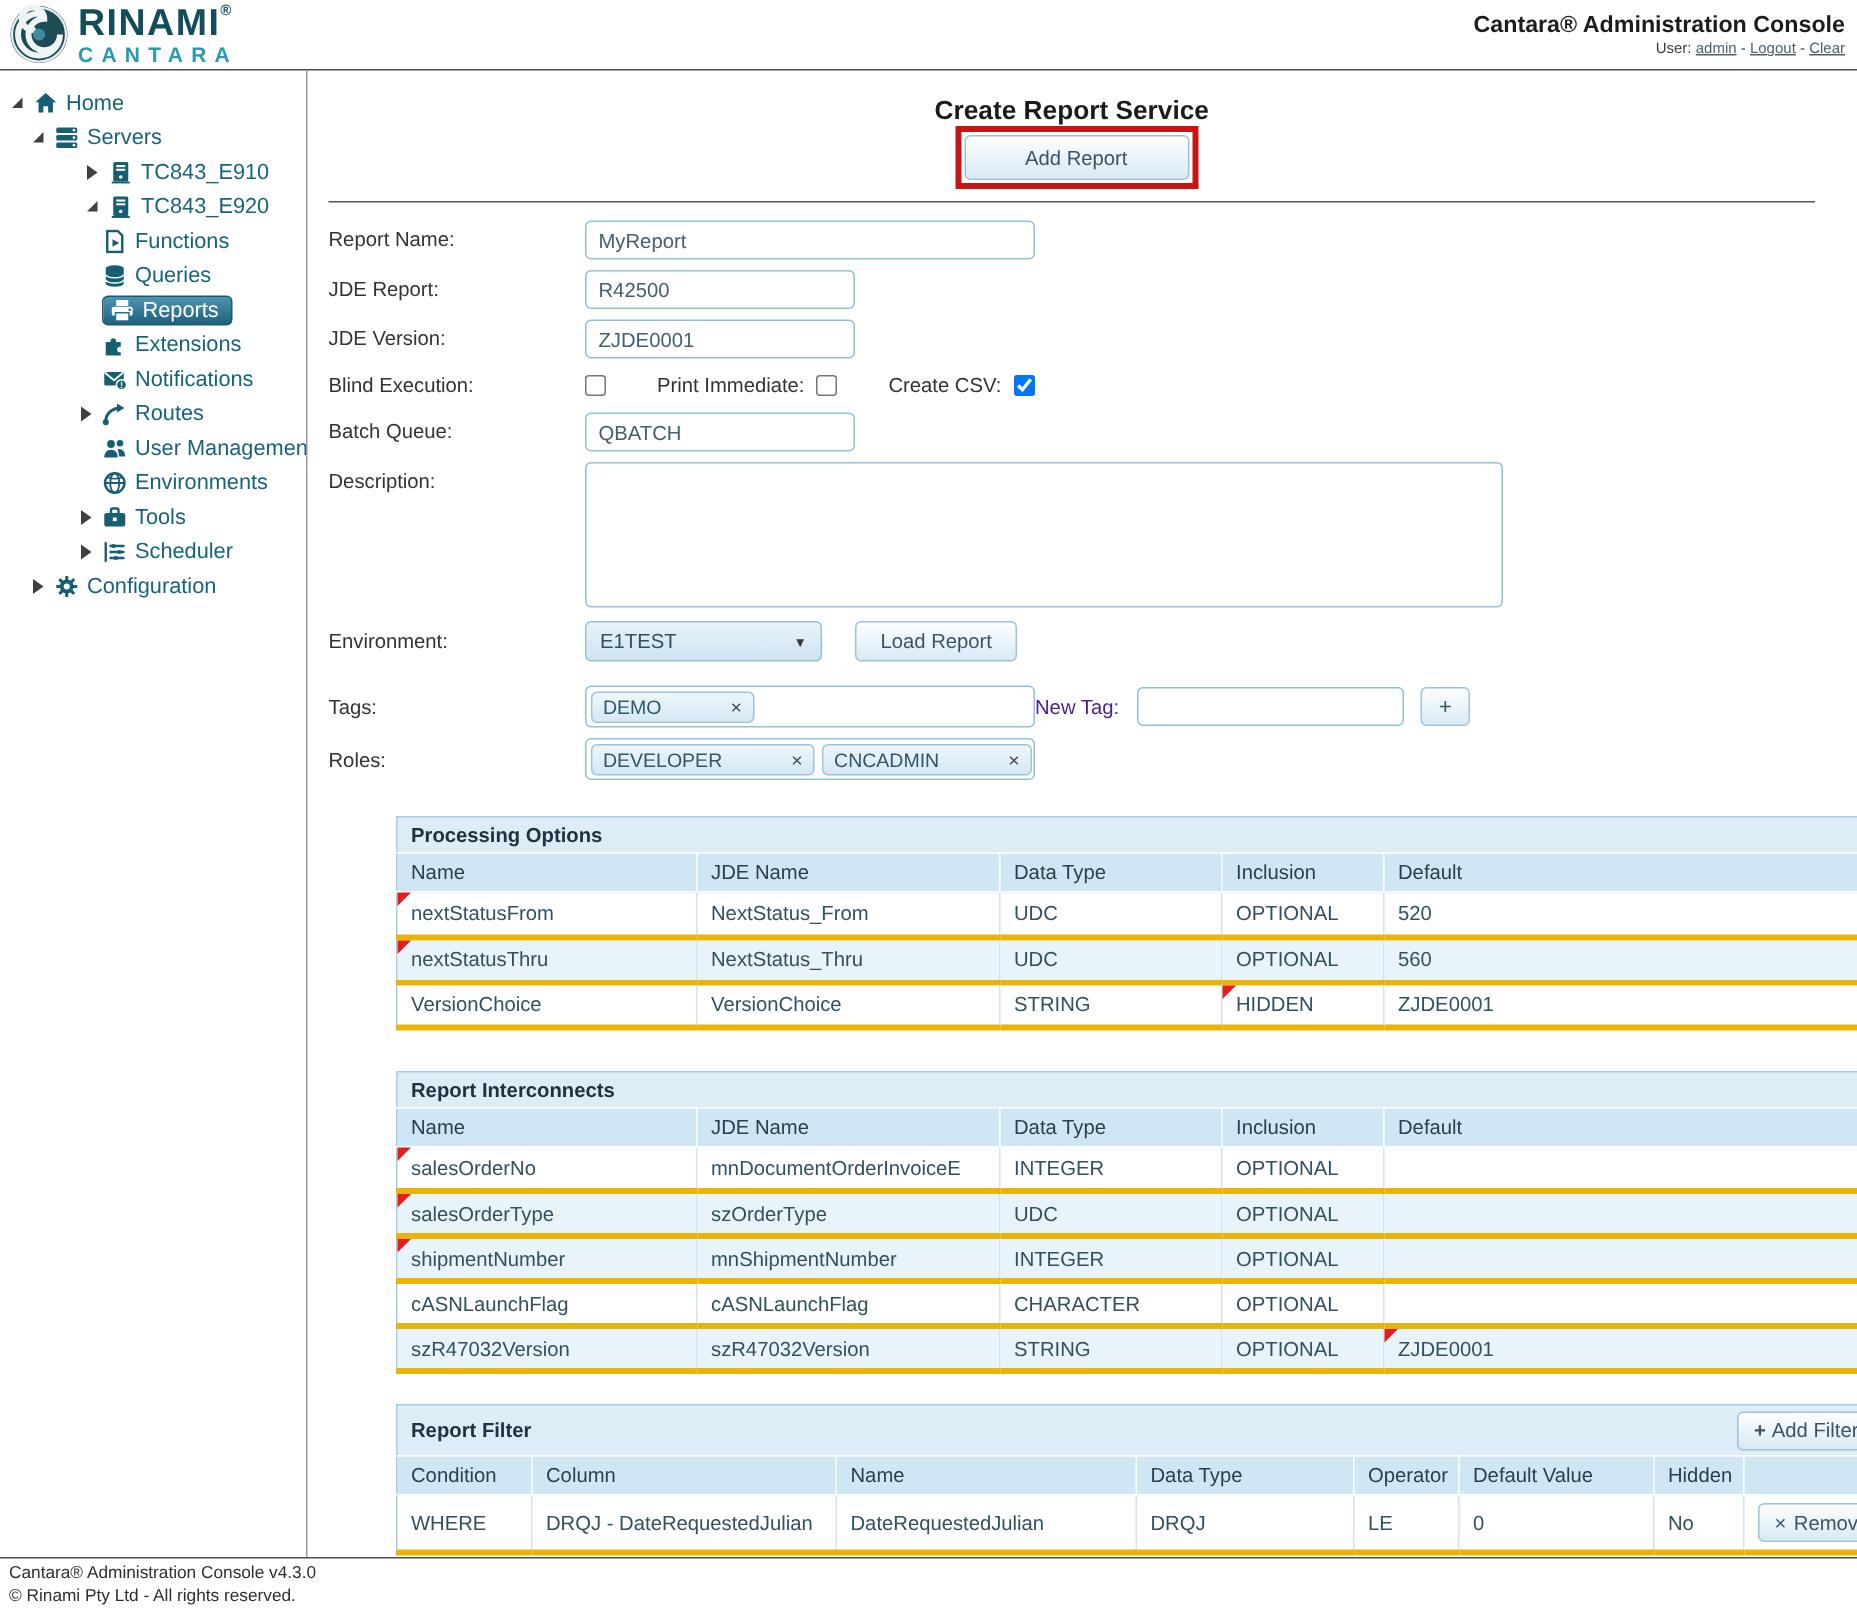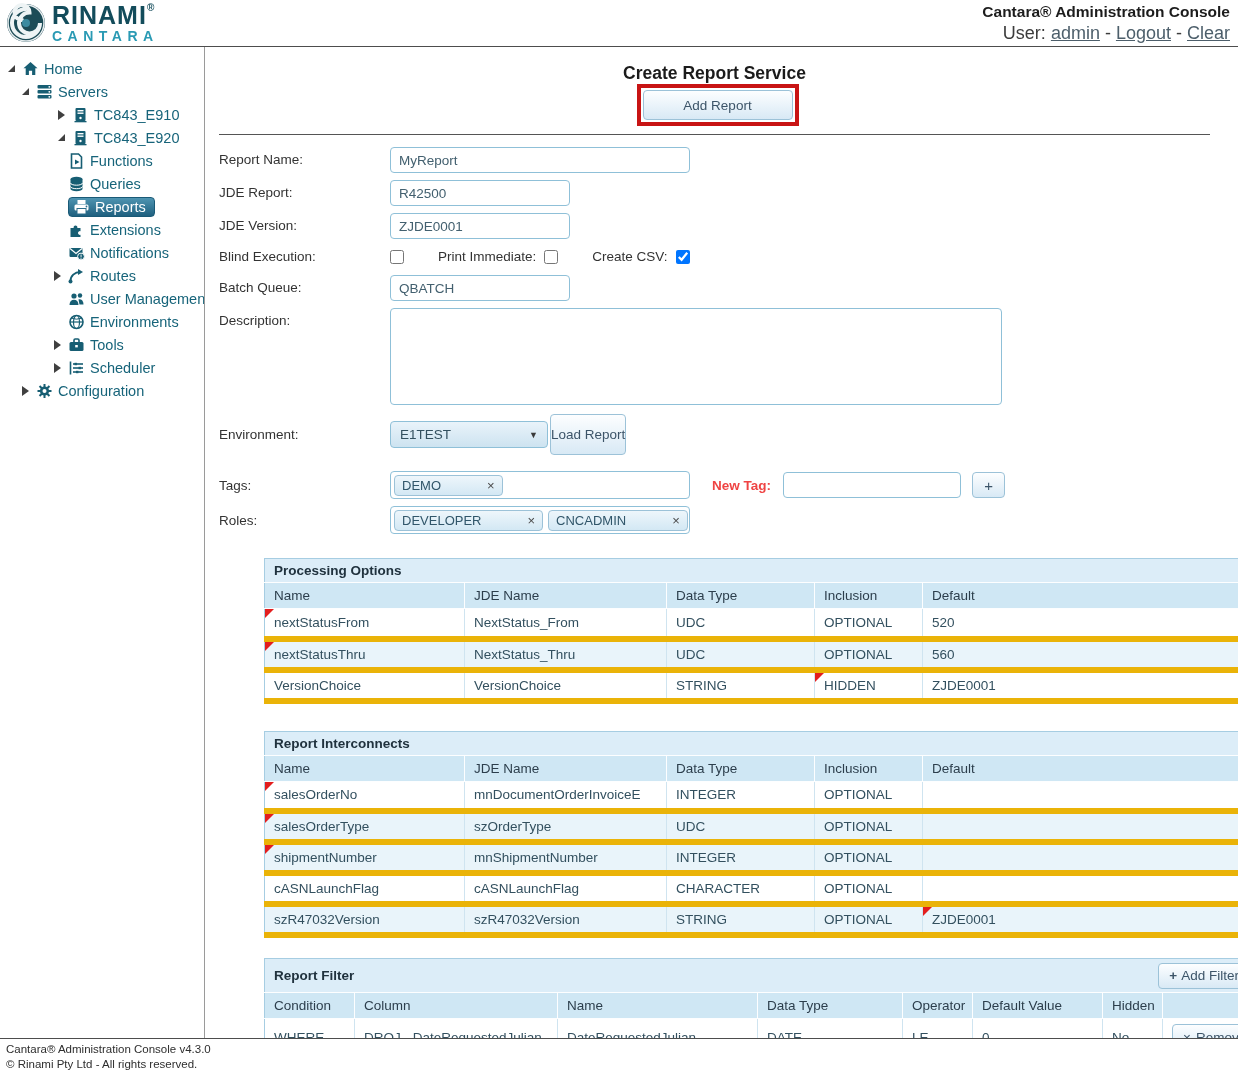--- a/index.html
+++ b/index.html
@@ -8,21 +8,21 @@
 
   
   .top-header { height:47px; border-bottom:1px solid #4d4d4d; display:flex; justify-content:space-between; align-items:center; padding:0 8px 0 6px; background:#fff; }
   .logo-wrap { display:flex; align-items:center; gap:6px; }
   .logo-text { line-height:1; }
   .logo-line1 { font-size:25px; font-weight:bold; color:#134c5b; letter-spacing:1px; }
   .logo-reg { font-size:10px; vertical-align:top; color:#134c5b; }
   .logo-line2 { font-size:14px; font-weight:bold; color:#2a9ab4; letter-spacing:5.5px; margin-top:1px; }
   .hdr-right { text-align:right; line-height:1.25; }
   .hdr-title { font-size:15.5px; font-weight:bold; color:#1c1c1c; }
-  .hdr-user { font-size:18px; color:#3c3c3c; margin-top:1px; }
+  .hdr-user { font-size:10px; color:#3c3c3c; margin-top:1px; }
   .hdr-user a { color:#4d5f6b; text-decoration:underline; cursor:pointer; }
 
   
   .body-wrap { display:flex; height:991px; }
   .sidebar { width:205px; border-right:1px solid #9a9a9a; padding-top:10px; overflow:hidden; flex:none; }
   .main { flex:1; padding:10px 28px 0 14px; overflow:hidden; }
   .page-footer { height:34px; border-top:1px solid #4d4d4d; padding:3px 0 0 6px; font-size:11.5px; color:#2e2e2e; line-height:1.3; }
 
   
   .tree-item { display:flex; align-items:center; height:23px; font-size:14.5px; color:#17647a; cursor:pointer; white-space:nowrap; }
@@ -50,37 +50,37 @@
   .frm-label { width:171px; flex:none; font-size:13.5px; color:#333; padding-top:5px; }
   .inp { border:1px solid #8fc0d8; border-radius:4px; height:26px; padding:3px 8px; font-size:13.5px; color:#43606f; font-family:"Liberation Sans",sans-serif; background:#fff; outline:none; }
   .w300 { width:300px; } .w180 { width:180px; }
   .chk-row { align-items:center; margin-top:10px; margin-bottom:11px; }
   .chk-row input { width:14px; height:14px; }
   .chk-lbl { font-size:13.5px; color:#333; margin-left:34px; margin-right:8px; }
   .desc-area { width:612px; height:97px; border:1px solid #8fc0d8; border-radius:4px; resize:none; font-family:"Liberation Sans",sans-serif; font-size:13.5px; padding:6px 8px; color:#43606f; outline:none; }
   .env-row { align-items:center; margin-top:9px; }
   .dd { width:158px; height:27px; background:linear-gradient(#e9f3fa,#cde3f0); border:1px solid #8fc0d8; border-radius:4px; display:flex; align-items:center; justify-content:space-between; padding:0 9px; font-size:13.5px; color:#33505f; cursor:pointer; }
   .dd-arrow { font-size:9px; color:#3a3a3a; }
-  .btn-load { height:41px; padding:0 0; margin-left:2px; }
+  .btn-load { height:27px; padding:0 16px; margin-left:22px; }
   .tags-row { align-items:center; margin-top:16px; }
   .chipbox { width:300px; min-height:28px; border:1px solid #8fc0d8; border-radius:4px; padding:2px 3px; display:flex; align-items:center; gap:5px; background:#fff; }
   .chip { background:linear-gradient(#eef6fb,#d3e8f4); border:1px solid #9cc2d8; border-radius:4px; padding:2px 7px; font-size:13px; color:#31566a; display:flex; align-items:center; white-space:nowrap;gap:39px; }
   .chip-x { margin-left:7px; color:#4a4a4a; font-size:13px; cursor:pointer; }
-  .newtag-lbl { font-size:13.5px; color:#ef4444; margin-left:22px; margin-right:12px;font-weight:bold; }
+  .newtag-lbl { font-size:13.5px; color:#4c1d95; margin-right:12px; }
   .w178 { width:178px; }
   .btn-plus { width:33px; height:26px; margin-left:11px; font-size:15px; }
 
   
   .tbl-section { margin-top:24px; width:993px;margin-left:45px; }
   .tbl-titlebar { background:#dcedf8; border:1px solid #a6cde2; border-bottom:none; padding:4px 9px; font-size:13.5px; font-weight:bold; color:#20323e; }
   .tbl-titlebar.flex { display:flex; justify-content:space-between; align-items:center; padding:4px 6px 4px 9px; height:34px; }
   table.grid { width:993px; border-collapse:collapse; table-layout:fixed; font-size:13.5px; }
   table.grid th { background:#cfe7f4; border:1px solid #fdfeff; border-left:1px solid #b7d8e8; text-align:left; font-weight:normal; color:#2c3e4c; padding:5px 9px; height:26px; }
   table.grid th:first-child { border-left:1px solid #a6cde2; }
-  table.grid td { border-right:1px solid #cfe4f0; border-bottom:6px solid #eab308; padding:5px 9px; height:30px; color:#33505f; position:relative; }
+  table.grid td { border-right:1px solid #cfe4f0; border-bottom:4px solid #eab308; padding:5px 9px; height:30px; color:#33505f; position:relative; }
   table.grid { border:1px solid #a6cde2; }
   table.grid tr.alt td { background:#e9f4fa; }
   td.dirty::before { content:""; position:absolute; top:0; left:0; width:0; height:0; border-top:9px solid #e31e1e; border-right:9px solid transparent; }
   .btn-addfilter { height:26px; padding:0 10px; font-size:13.5px; }
   .btn-remove { height:26px; padding:0 10px; font-size:13.5px; }
   .plus-glyph { font-weight:bold; margin-right:4px; }
   .x-glyph { margin-right:5px; }
   table.filter td { height:36px; }
 
   .icon-teal { fill:#175e73; stroke:#175e73; }
@@ -530,21 +530,21 @@
           <th>Data Type</th>
           <th>Operator</th>
           <th>Default Value</th>
           <th>Hidden</th>
           <th></th>
         </tr>
         <tr>
           <td>WHERE</td>
           <td>DRQJ - DateRequestedJulian</td>
           <td>DateRequestedJulian</td>
-          <td>DATE</td>
+          <td>DRQJ</td>
           <td>LE</td>
           <td>0</td>
           <td>No</td>
           <td style="text-align:center;">
             <button class="btn btn-remove"><span class="x-glyph">×</span><span>Remove</span></button>
           </td>
         </tr>
       </tbody>
         </table>
     </div>

